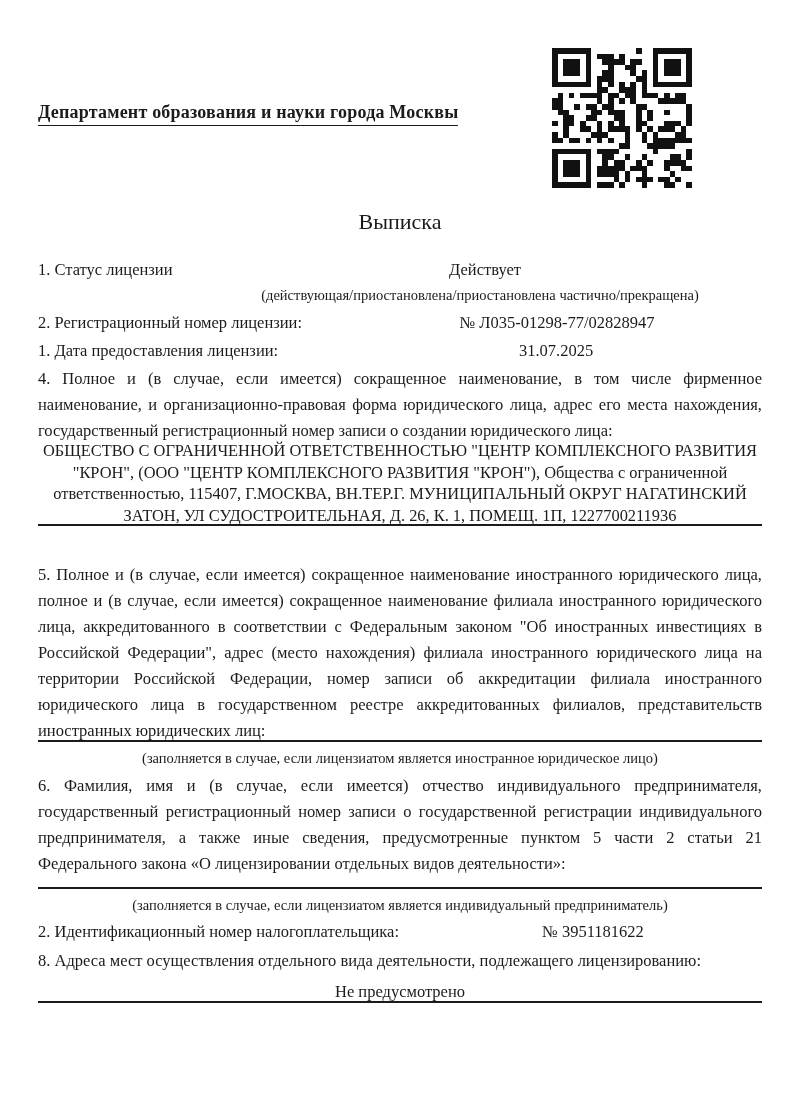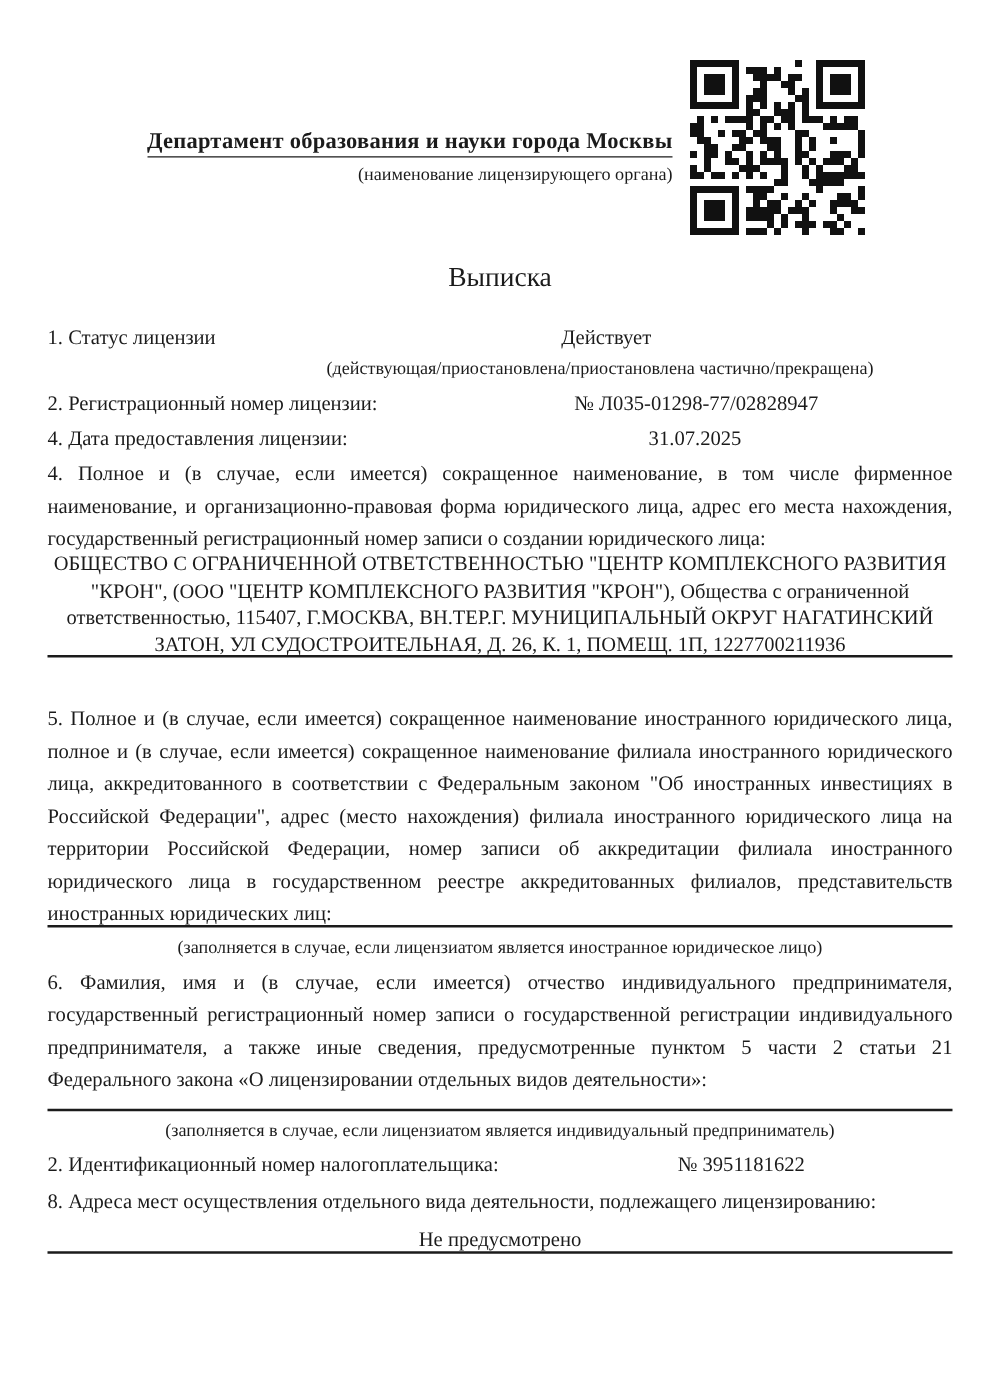--- a/index.html
+++ b/index.html
@@ -2,21 +2,21 @@
 <html><head>
 <meta charset="utf-8">
 <style>
   html,body{margin:0;padding:0;background:#ffffff;}
   .page{
     position:relative;width:800px;height:1100px;background:#ffffff;overflow:hidden;
     font-family:"Liberation Serif","DejaVu Serif",serif;color:#1b1b1b;
   }
   .abs{position:absolute;}
   
-  .hdr{left:38px;top:102px;width:500px;text-align:right;}
+  .hdr{left:38px;top:102px;width:500px;text-align:left;}
   .hdr-title{display:inline-block;font-size:18px;font-weight:bold;
     border-bottom:1.6px solid #1b1b1b;padding-bottom:2px;letter-spacing:.2px;}
   .hdr-cap{margin-top:6px;font-size:14.5px;}
   
   .qr{left:552px;top:48px;width:140px;height:140px;}
   .qr svg{width:140px;height:140px;shape-rendering:crispEdges;fill:#111;}
   
   .doc-title{left:38px;top:209px;width:724px;text-align:center;font-size:22px;}
   .doc-sub{left:38px;top:234px;width:724px;text-align:center;font-size:16.5px;}
   
@@ -33,21 +33,20 @@
   .rule{left:38px;width:724px;height:2px;background:#1b1b1b;}
   .center-val{left:38px;width:724px;text-align:center;font-size:16.5px;}
 </style>
 </head>
 <body>
 
 <div class="page">
 
   <div class="abs hdr">
     <div class="hdr-title">Департамент образования и науки города Москвы</div>
-    <div class="hdr-cap">(наименование лицензирующего органа)</div>
   </div>
 
   <div class="abs qr">
     <svg viewBox="0 0 25 25" xmlns="http://www.w3.org/2000/svg">
         <rect x="0" y="0" width="1" height="1"></rect>
         <rect x="1" y="0" width="1" height="1"></rect>
         <rect x="2" y="0" width="1" height="1"></rect>
         <rect x="3" y="0" width="1" height="1"></rect>
         <rect x="4" y="0" width="1" height="1"></rect>
         <rect x="5" y="0" width="1" height="1"></rect>
@@ -361,21 +360,21 @@
     <span class="val" style="left:447px;">Действует</span>
   </div>
   <div class="abs cap cap-indent" style="top:287px;">(действующая/приостановлена/приостановлена частично/прекращена)</div>
 
   <div class="abs row" style="top:313px;">
     <span class="lbl">2. Регистрационный номер лицензии:</span>
     <span class="val" style="left:519px;">№ Л035-01298-77/02828947</span>
   </div>
 
   <div class="abs row" style="top:341px;">
-    <span class="lbl">4. Дата предоставления лицензии:</span>
+    <span class="lbl">1. Дата предоставления лицензии:</span>
     <span class="val" style="left:518px;">31.07.2025</span>
   </div>
 
   <div class="abs para" style="top:366px;">4. Полное и (в случае, если имеется) сокращенное наименование, в том числе фирменное наименование, и организационно-правовая форма юридического лица, адрес его места нахождения, государственный регистрационный номер записи о создании юридического лица:</div>
 
   <div class="abs company">ОБЩЕСТВО С ОГРАНИЧЕННОЙ ОТВЕТСТВЕННОСТЬЮ "ЦЕНТР КОМПЛЕКСНОГО РАЗВИТИЯ "КРОН", (ООО "ЦЕНТР КОМПЛЕКСНОГО РАЗВИТИЯ "КРОН"), Общества с ограниченной ответственностью, 115407, Г.МОСКВА, ВН.ТЕР.Г. МУНИЦИПАЛЬНЫЙ ОКРУГ НАГАТИНСКИЙ ЗАТОН, УЛ СУДОСТРОИТЕЛЬНАЯ, Д. 26, К. 1, ПОМЕЩ. 1П, 1227700211936</div>
 
   <div class="abs rule" style="top:524px;"></div>
 
   <div class="abs para" style="top:562px;">5. Полное и (в случае, если имеется) сокращенное наименование иностранного юридического лица, полное и (в случае, если имеется) сокращенное наименование филиала иностранного юридического лица, аккредитованного в соответствии с Федеральным законом "Об иностранных инвестициях в Российской Федерации", адрес (место нахождения) филиала иностранного юридического лица на территории Российской Федерации, номер записи об аккредитации филиала иностранного юридического лица в государственном реестре аккредитованных филиалов, представительств иностранных юридических лиц:</div>

